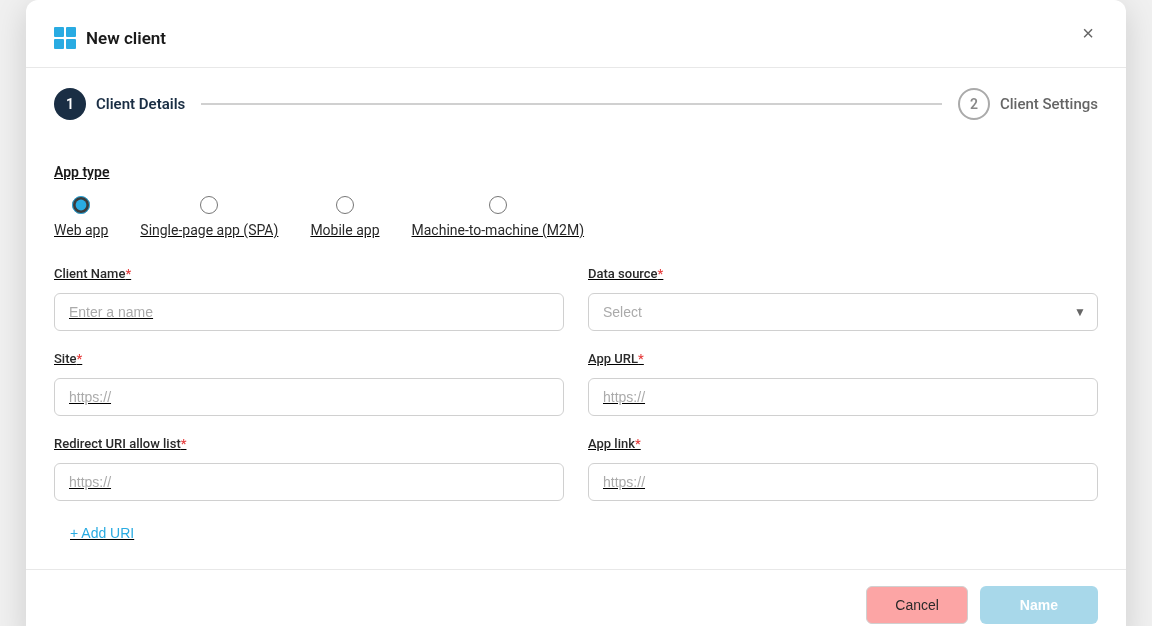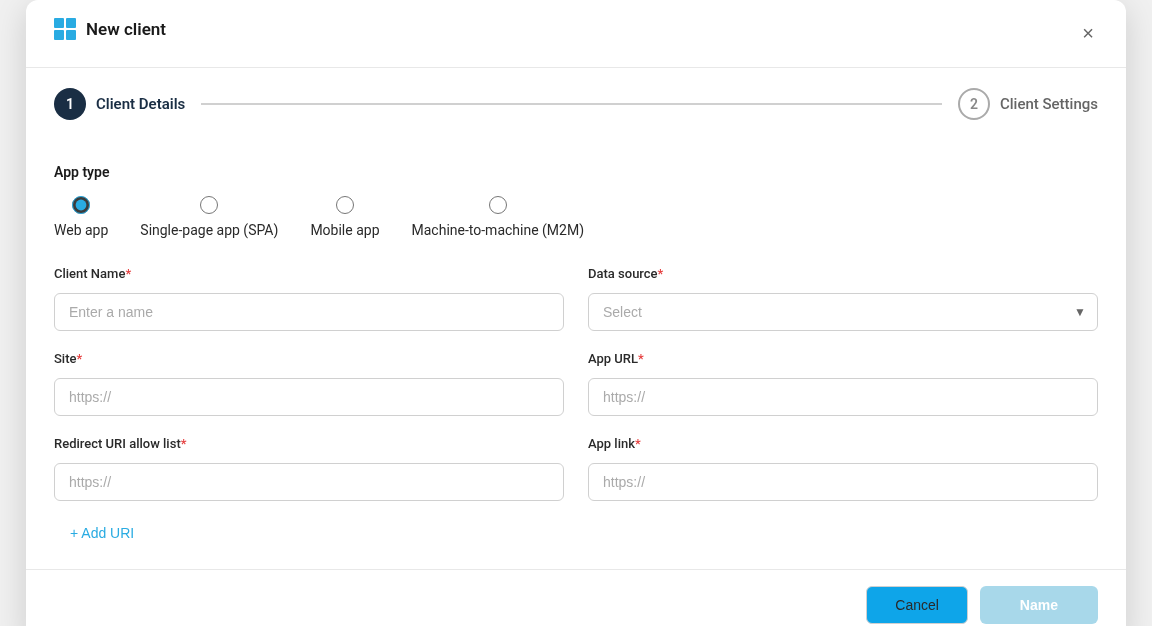--- a/index.html
+++ b/index.html
@@ -16,21 +16,21 @@
       background: #ffffff;
       border-radius: 12px;
       box-shadow: 0 8px 32px rgba(0,0,0,0.15);
       width: 1100px;
       max-width: 98vw;
       overflow: hidden;
     }
 
     .modal-header {
       display: flex;
-      align-items: flex-start;
+      align-items: flex-end;
       justify-content: space-between;
       padding: 18px 28px;
       border-bottom: 1px solid #e8e8e8;
       gap: 32px;
     }
 
     .modal-title-area {
       display: flex;
       align-items: center;
       gap: 10px;
@@ -104,20 +104,21 @@
 
     .step-divider {
       flex: 1;
       height: 2px;
       background: #d0d0d0;
       margin: 0 16px;
     }
 
     .modal-body {
       padding: 24px 28px;
+      text-decoration: underline;
     }
 
     .section-label {
       font-size: 14px;
       font-weight: 600;
       color: #1a1a1a;
       margin-bottom: 16px;
     }
 
     .radio-group {
@@ -232,21 +233,21 @@
       justify-content: flex-end;
       gap: 12px;
       padding: 16px 28px;
       border-top: 1px solid #e8e8e8;
     }
 
     .btn-cancel {
       padding: 10px 28px;
       border: 1px solid #d0d0d0;
       border-radius: 6px;
-      background: #0ea5e9;
+      background: #fca5a5;
       color: #2a2a2a;
       font-size: 14px;
       font-weight: 500;
       cursor: pointer;
     }
 
     .btn-next {
       padding: 10px 40px;
       border: none;
       border-radius: 6px;

